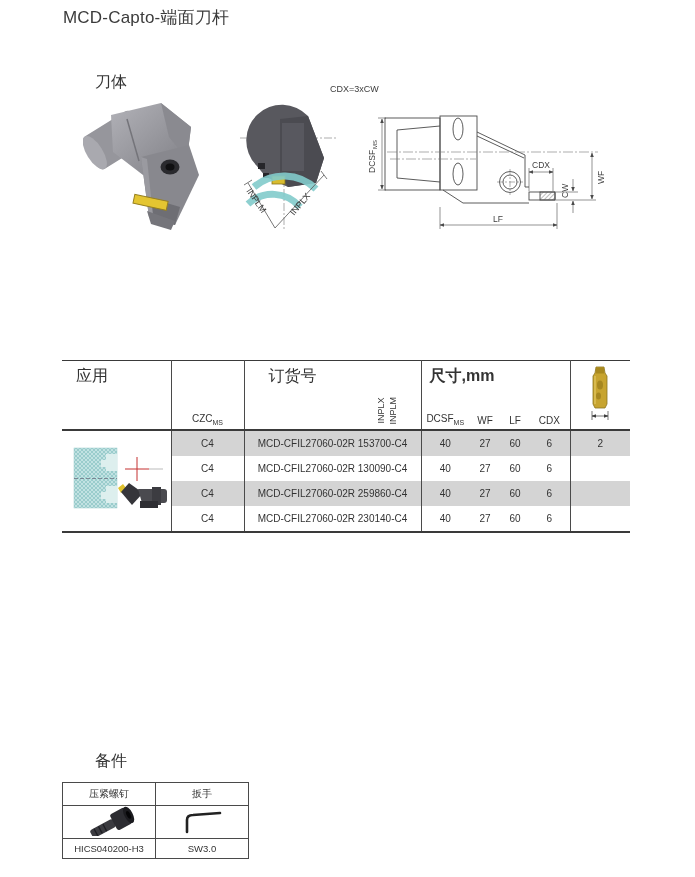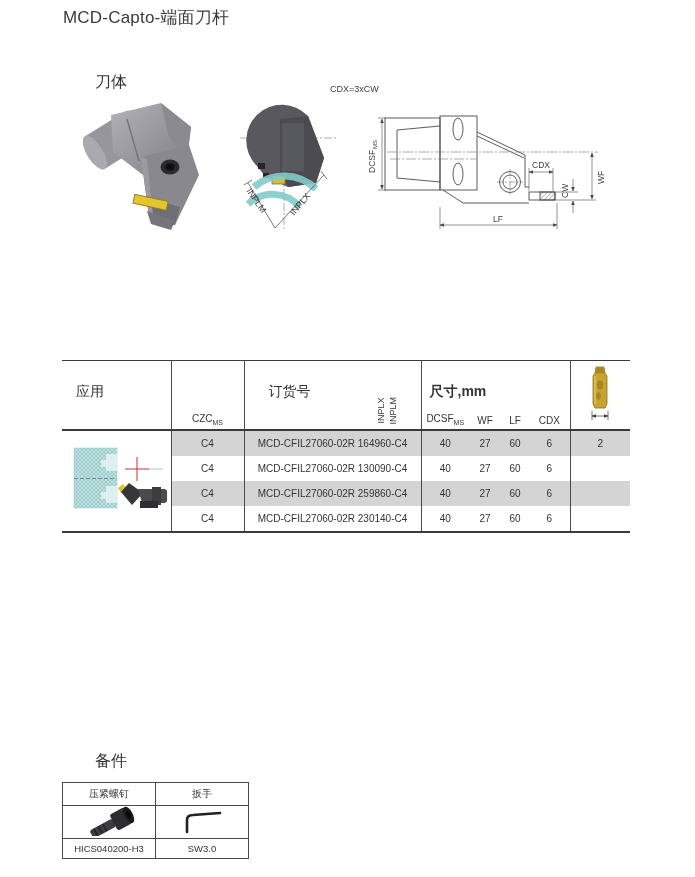--- a/index.html
+++ b/index.html
@@ -21,21 +21,21 @@
     border-top:1px solid #3a3a3a;border-bottom:2px solid #3a3a3a;
   }
   .main-table th{
     height:68px;font-weight:normal;position:relative;
     border-bottom:2px solid #3a3a3a;padding:0;vertical-align:bottom;
   }
   .main-table td{height:17px;line-height:17px;padding:4px;text-align:center;}
   .bl{border-left:1px solid #4a4a4a;}
   tr.shaded td{background:#d4d4d4;}
   td.app-cell{background:#fff !important;vertical-align:middle;}
-  .hdr-top-left{position:absolute;top:22px;left:14px;font-size:14px;white-space:nowrap;}
+  .hdr-top-left{position:absolute;top:5px;left:14px;font-size:16px;white-space:nowrap;}
   .hdr-top-left.ord{left:24px;}
   .hdr-top-left.dims{left:8px;font-weight:bold;}
   .hdr-bottom{position:absolute;bottom:3px;left:0;width:100%;text-align:center;white-space:nowrap;}
   sub{font-size:7px;}
   .vlabels{position:absolute;right:22px;bottom:4px;display:flex;gap:1px;}
   .vtext{writing-mode:vertical-rl;transform:rotate(180deg);font-size:9px;line-height:11px;}
   .qty-img-wrap{position:absolute;bottom:4px;left:0;width:100%;text-align:center;}
 
   
   .spares-table{
@@ -239,21 +239,21 @@
         <g>
           <polygon points="52,42 57,38 60,42 55,47" fill="#e0c22e"></polygon>
           <polygon points="55,46 63,37 77,47 66,59" fill="#35353a"></polygon>
           <path d="M72,43 h26 a3,3 0 0 1 3,3 v8 a3,3 0 0 1 -3,3 h-22 z" fill="#4a4a4f"></path>
           <rect x="86" y="41" width="9" height="18" fill="#3c3c41"></rect>
           <rect x="74" y="55" width="18" height="7" fill="#2e2e33"></rect>
         </g>
       </svg>
     </td>
     <td class="bl">C4</td>
-    <td class="bl">MCD-CFIL27060-02R 164960-C4</td>
+    <td class="bl">MCD-CFIL27060-02R 153700-C4</td>
     <td class="bl">40</td>
     <td>27</td>
     <td>60</td>
     <td>6</td>
     <td class="bl">2</td>
   </tr>
   <tr>
     <td class="bl">C4</td>
     <td class="bl">MCD-CFIL27060-02R 130090-C4</td>
     <td class="bl">40</td>

